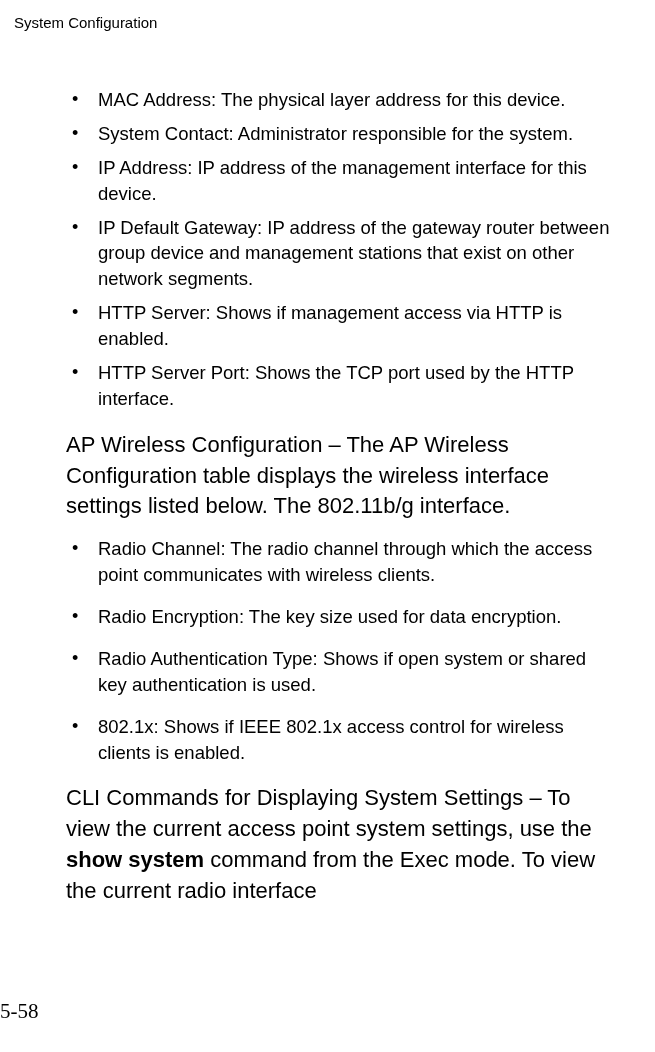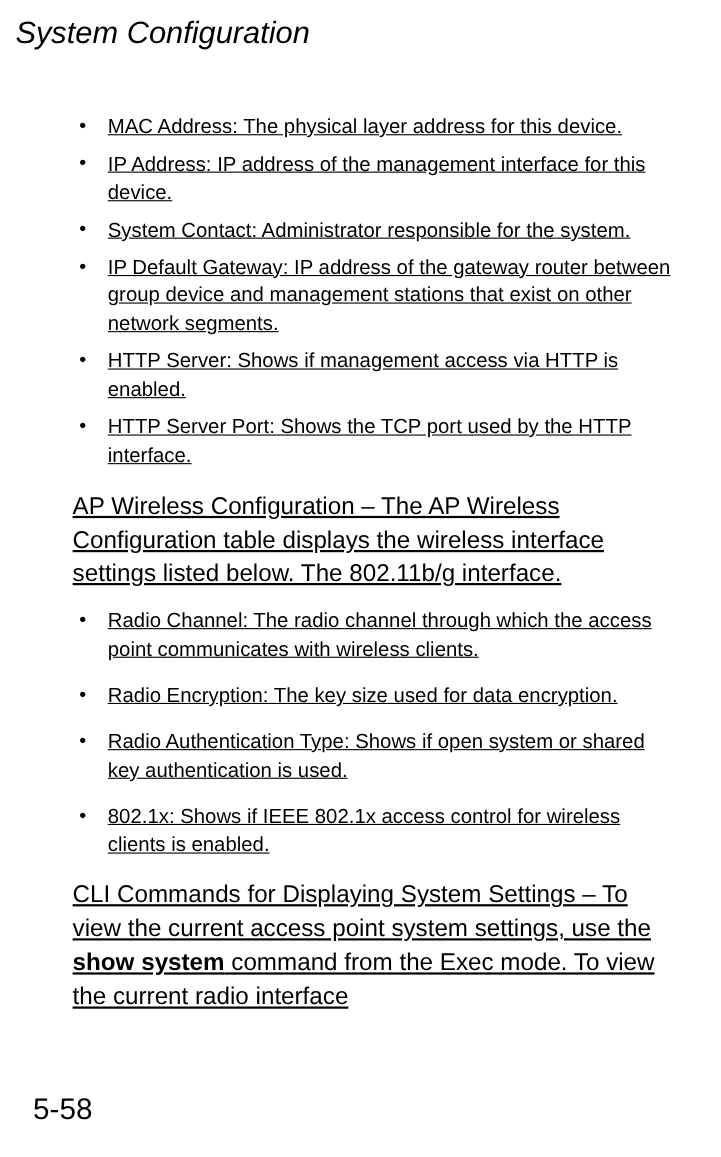--- a/index.html
+++ b/index.html
@@ -10,28 +10,26 @@
     body {
       width: 655px;
       height: 1052px;
       background: #fff;
       font-family: Arial, Helvetica, sans-serif;
       color: #000;
       position: relative;
       padding: 14px 38px 0 14px;
     }
     .header {
-      font-style: italic;
-      font-size: 28px;
+      font-size: 15px;
       margin-bottom: 56px;
       margin-left: 0;
     }
     .content {
       margin-left: 52px;
-      text-decoration: underline;
     }
     .bullet-list {
       list-style: none;
       margin-bottom: 18px;
     }
     .bullet-list li {
       position: relative;
       padding-left: 32px;
       font-size: 18.5px;
       line-height: 1.4;
@@ -51,34 +49,35 @@
       font-size: 22px;
       line-height: 1.4;
       margin-bottom: 14px;
     }
     .bold {
       font-weight: bold;
     }
     .page-number {
       position: absolute;
       bottom: 28px;
-      left: 30px;
-      font-size: 27px;
+      left: 0;
+      font-size: 21px;
+      font-family: Liberation Serif, serif;
     }
   </style>
 </head>
 <body>
 
 <div class="header">System Configuration</div>
 
 <div class="content">
   <ul class="bullet-list">
     <li>MAC Address: The physical layer address for this device.</li>
+    <li>System Contact: Administrator responsible for the system.</li>
     <li>IP Address: IP address of the management interface for this device.</li>
-    <li>System Contact: Administrator responsible for the system.</li>
     <li>IP Default Gateway: IP address of the gateway router between group device and management stations that exist on other network segments.</li>
     <li>HTTP Server: Shows if management access via HTTP is enabled.</li>
     <li>HTTP Server Port: Shows the TCP port used by the HTTP interface.</li>
   </ul>
 
   <p class="para">AP Wireless Configuration – The AP Wireless Configuration table displays the wireless interface settings listed below. The 802.11b/g interface.</p>
 
   <ul class="bullet-list spaced">
     <li>Radio Channel: The radio channel through which the access point communicates with wireless clients.</li>
     <li>Radio Encryption: The key size used for data encryption.</li>

